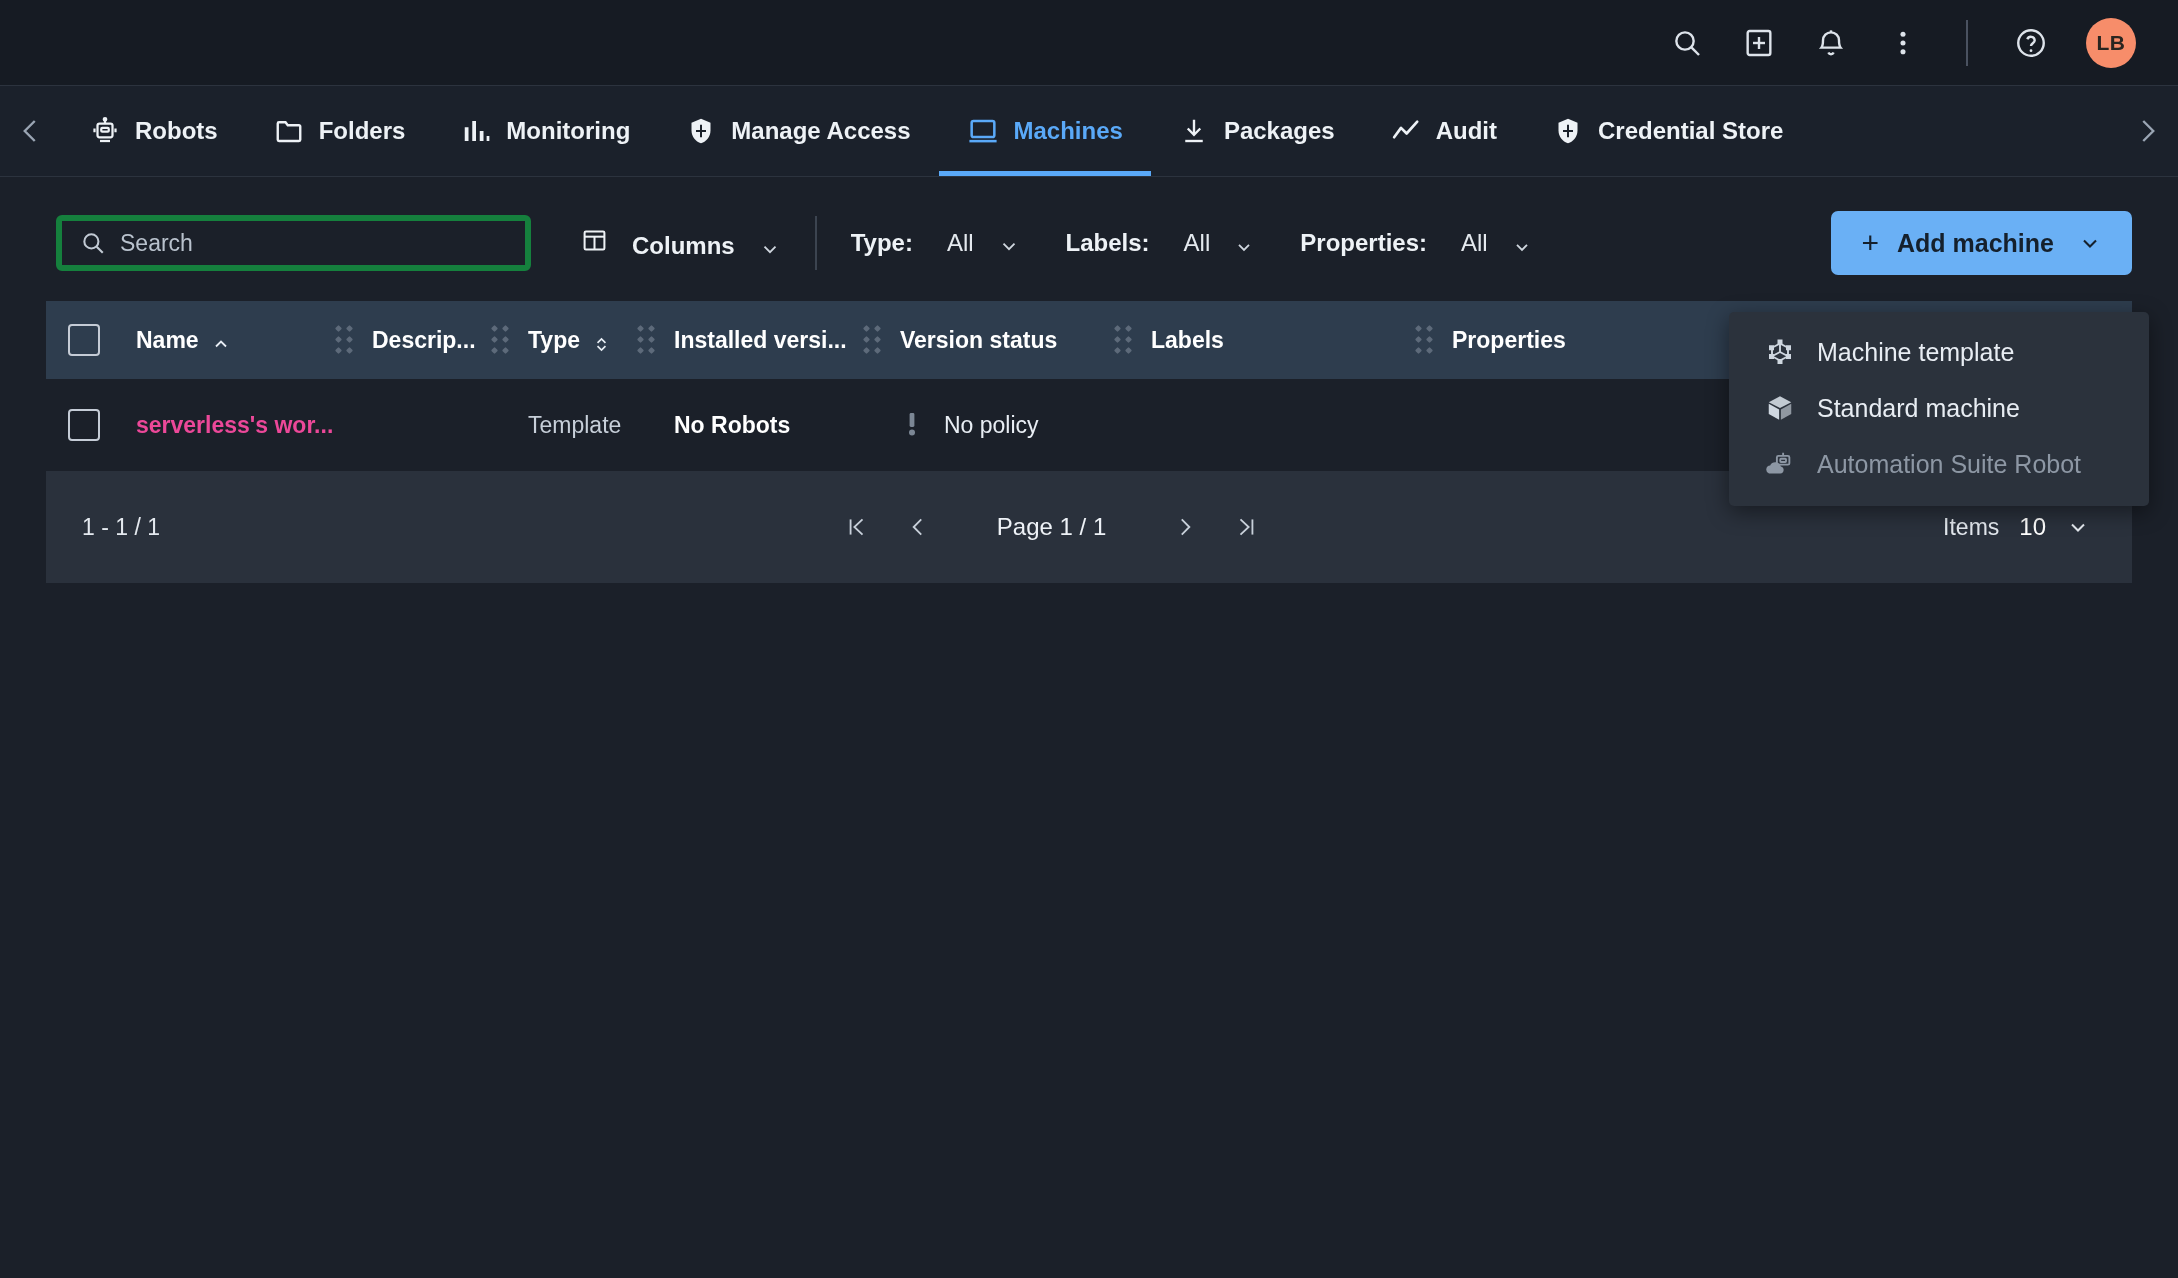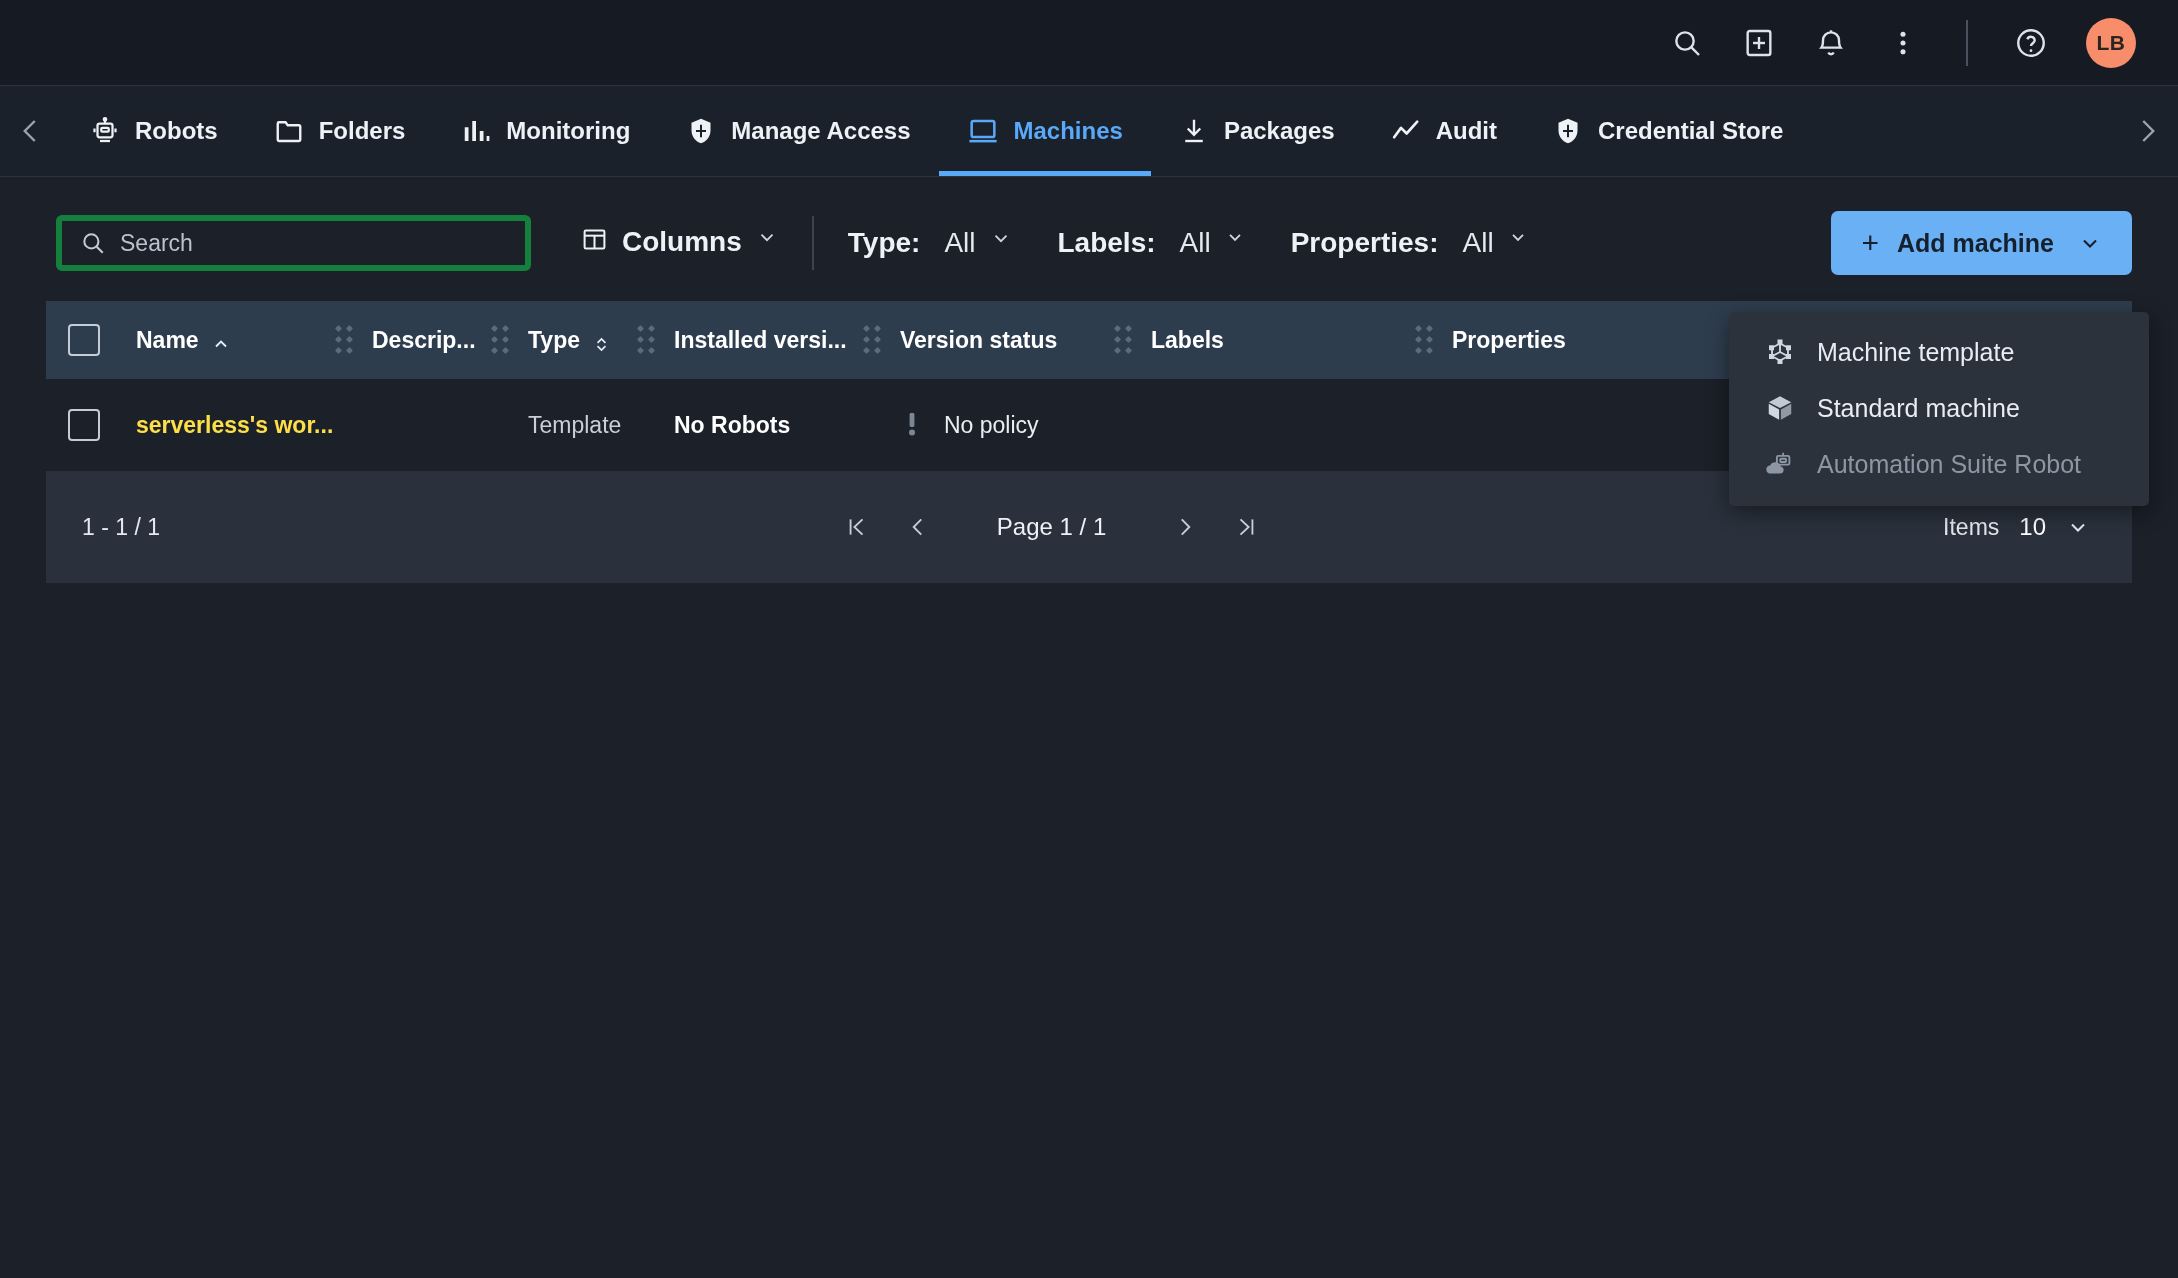--- a/index.html
+++ b/index.html
@@ -78,22 +78,22 @@
   }
   .search-box .sic { color: #c2cad4; display: flex; }
   .search-box input {
     border: 0; background: transparent; outline: none;
     color: #d7dde5; font-size: 23px;
     font-family: "Liberation Sans", sans-serif; width: 100%;
   }
   .search-box input::placeholder { color: #b9c2cd; }
 
   .tbtn {
-    display: flex; align-items: flex-start; gap: 14px;
-    color: #eef2f6; font-size: 28px; font-weight: bold;
+    display: flex; align-items: flex-end; gap: 24px;
+    color: #eef2f6; font-size: 24px; font-weight: bold;
     cursor: pointer; white-space: nowrap;
   }
   .tbtn .chev { color: #cfd6de; display: flex; }
   .tbtn.filter { font-weight: bold; }
   .tbtn.filter .val { font-weight: normal; color: #e4e9ee; margin-left: 10px; }
   .sep { width: 2px; height: 54px; background: #3c4450; margin: 0 34px; }
 
   .spacer { flex: 1; }
 
   .add-btn {
@@ -148,21 +148,21 @@
     display: grid; grid-template-columns: 7px 7px; grid-template-rows: 7px 7px 7px;
     gap: 4px; align-content: center; justify-content: center; cursor: col-resize;
   }
   .grip i { width: 5px; height: 5px; background: #5d6a7a; border-radius: 1px; display: block; transform: rotate(45deg); }
 
   .trow {
     height: 92px; display: flex; align-items: center;
     padding-left: 22px; background: #1b2029;
   }
   .td { color: #e9eef4; font-size: 23px; white-space: nowrap; overflow: hidden; }
-  .td.name { font-weight: bold; color: #fde047; }
+  .td.name { font-weight: bold; color: #ec4899; }
   .td.muted { color: #c7cfd9; }
   .td.strong { font-weight: bold; color: #ffffff; }
   .warn-cell { display: flex; align-items: center; gap: 20px; }
   .warn-ic { color: #7c8795; display: flex; }
 
   .tfoot {
     background: #2a313c; height: 112px;
     display: flex; align-items: center;
     padding: 0 42px 0 36px;
   }

